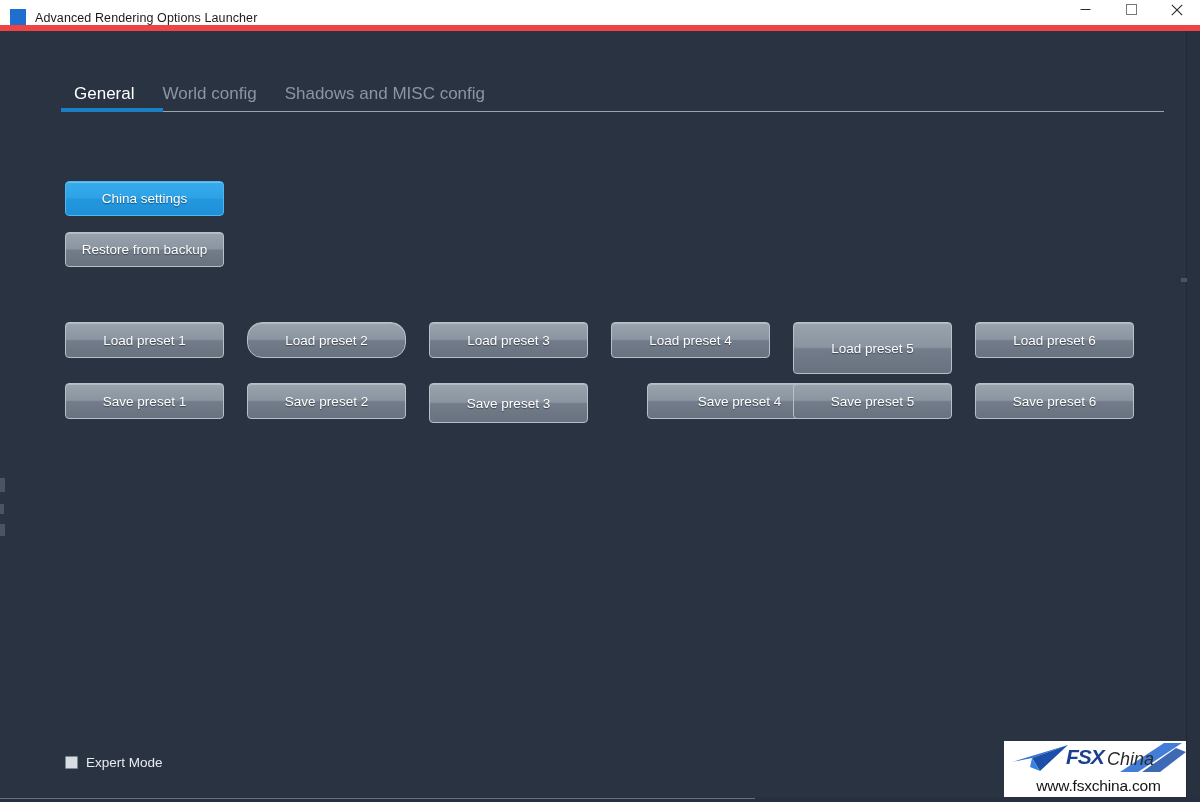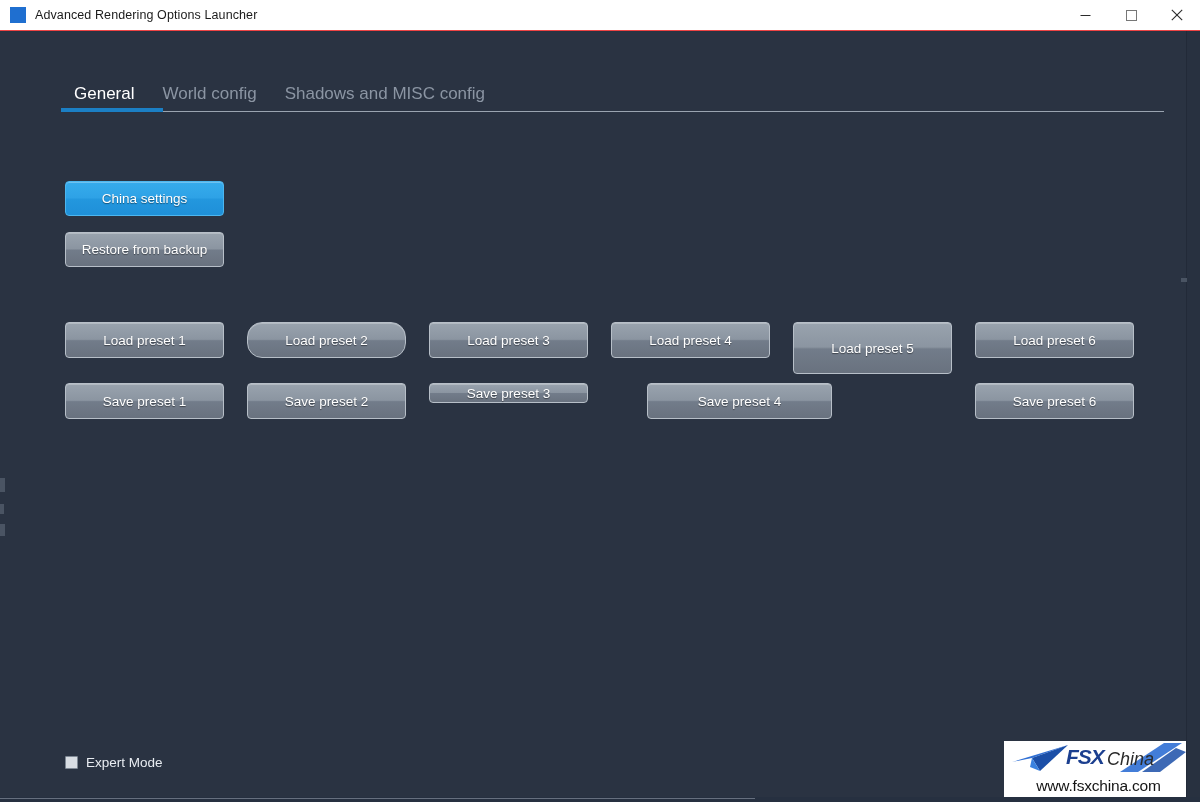--- a/index.html
+++ b/index.html
@@ -20,23 +20,23 @@
     overflow: hidden;
   }
 
   
   .titlebar {
     position: absolute;
     top: 0; left: 0;
     width: 1200px;
     height: 31px;
     background: #ffffff;
-    border-bottom: 1px solid #ef4444;
-    display: flex;
-    align-items: center;
+    border-bottom: 6px solid #ef4444;
+    display: flex;
+    align-items: flex-end;
   }
   .title-icon {
     width: 16px; height: 16px;
     margin-left: 10px;
     background: #1f6fd0;
     flex: 0 0 auto;
   }
   .title-text {
     margin-left: 9px;
     font-size: 12.5px;
@@ -272,22 +272,23 @@
 
   <div class="btn btn-grey" style="left:65px; top:322px; width:159px; height:36px;">Load preset 1</div>
   <div class="btn btn-grey" style="left:247px; top:322px; width:159px; height:36px;border-radius:15px;">Load preset 2</div>
   <div class="btn btn-grey" style="left:429px; top:322px; width:159px; height:36px;">Load preset 3</div>
   <div class="btn btn-grey" style="left:611px; top:322px; width:159px; height:36px;">Load preset 4</div>
   <div class="btn btn-grey" style="left:793px; top:322px; width:159px; height:52px;">Load preset 5</div>
   <div class="btn btn-grey" style="left:975px; top:322px; width:159px; height:36px;">Load preset 6</div>
 
   <div class="btn btn-grey" style="left:65px; top:383px; width:159px; height:36px;">Save preset 1</div>
   <div class="btn btn-grey" style="left:247px; top:383px; width:159px; height:36px;">Save preset 2</div>
-  <div class="btn btn-grey" style="left:429px; top:383px; width:159px; height:20px;">Save preset 3</div>
+  <div class="btn btn-grey" style="left:429px; top:383px; width:159px; height:40px;">Save preset 3</div>
   <div class="btn btn-grey" style="left:647px; top:383px; width:185px; height:36px;">Save preset 4</div>
+  <div class="btn btn-grey" style="left:793px; top:383px; width:159px; height:36px;">Save preset 5</div>
   <div class="btn btn-grey" style="left:975px; top:383px; width:159px; height:36px;">Save preset 6</div>
 
   <div class="expert">
     <div class="checkbox"></div>
     <div class="expert-label">Expert Mode</div>
   </div>
 
   <div class="watermark">
     <div class="wm-top">
       <svg class="wm-plane" width="60" height="30" viewBox="0 0 60 30">

